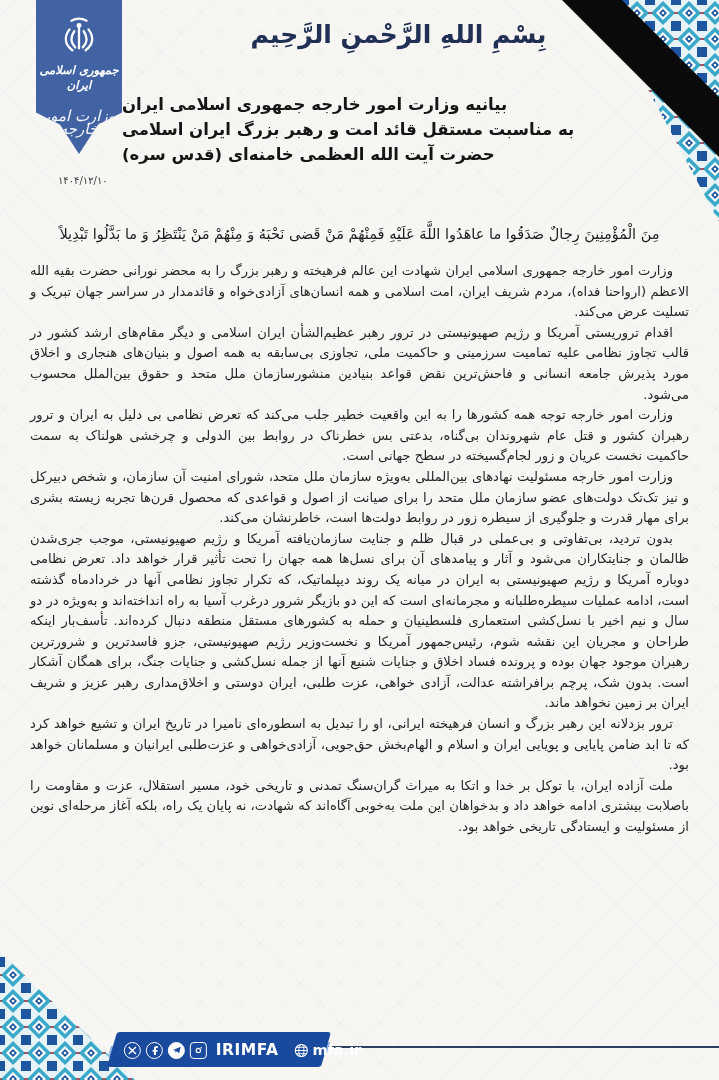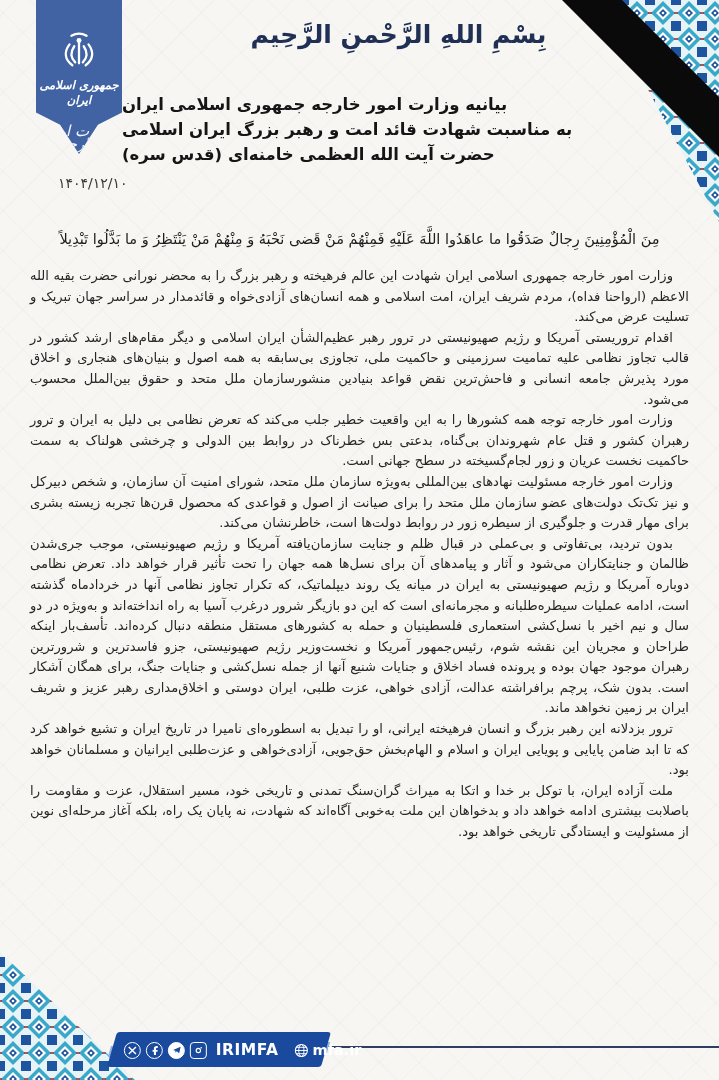--- a/index.html
+++ b/index.html
@@ -23,21 +23,21 @@
   }
   .deco-layer { position: absolute; inset: 0; z-index: 1; }
 
   
   .badge {
     position: absolute; left: 36px; top: 0; z-index: 3;
     width: 86px; height: 154px;
     background: #4163a4;
     clip-path: polygon(0 0, 100% 0, 100% 73%, 72% 81%, 50% 100%, 28% 81%, 0 73%);
     color: #fff; text-align: center;
-    padding-top: 30px;
+    padding-top: 15px;
   }
   .badge .emblem { display: block; margin: 0 auto 6px auto; }
   .badge .b1 { font-size: 11.5px; font-weight: bold; line-height: 15px; font-style: italic; }
   .badge .b2 { font-size: 15px; line-height: 13px; margin-top: 17px; font-style: italic; opacity: .95; }
 
   
   .bismillah {
     position: absolute; top: 20px; left: 0; right: 0; z-index: 2;
     text-align: center; padding-left: 78px;
     font-size: 25px; font-weight: bold;
@@ -54,21 +54,21 @@
     margin-top: 92px;
     padding-left: 92px;
     text-align: left;
     font-size: 16.5px; font-weight: bold;
     line-height: 25px;
     color: #151515;
   }
   .date {
     direction: ltr; text-align: left;
     margin: 8px 0 0 28px;
-    font-size: 14px; color: #3a3a3a;
+    font-size: 10px; color: #3a3a3a;
     letter-spacing: 2px;
   }
   .verse {
     margin-top: 36px;
     text-align: center;
     font-size: 14.5px;
     color: #1c1c1c;
     line-height: 24px;
   }
   .paragraphs {
@@ -156,21 +156,21 @@
     </svg>
     <div class="b1">جمهوری اسلامی ایران</div>
     <div class="b2">وزارت امور خارجه</div>
   </div>
 
   <div class="bismillah">بِسْمِ اللهِ الرَّحْمنِ الرَّحِيم</div>
 
   <div class="content">
     <div class="title">
       <div>بیانیه وزارت امور خارجه جمهوری اسلامی ایران</div>
-      <div>به مناسبت شهادت قائد امت و رهبر بزرگ ایران اسلامی</div>
+      <div>به مناسبت مستقل قائد امت و رهبر بزرگ ایران اسلامی</div>
       <div>حضرت آیت الله العظمی خامنه‌ای (قدس سره)</div>
     </div>
 
     <div class="date">۱۴۰۴/۱۲/۱۰</div>
 
     <div class="verse">مِنَ الْمُؤْمِنِينَ رِجالٌ صَدَقُوا ما عاهَدُوا اللَّهَ عَلَيْهِ فَمِنْهُمْ مَنْ قَضى نَحْبَهُ وَ مِنْهُمْ مَنْ يَنْتَظِرُ وَ ما بَدَّلُوا تَبْدِيلاً</div>
 
     <div class="paragraphs">
       <p>وزارت امور خارجه جمهوری اسلامی ایران شهادت این عالم فرهیخته و رهبر بزرگ را به محضر نورانی حضرت بقیه الله الاعظم (ارواحنا فداه)، مردم شریف ایران، امت اسلامی و همه انسان‌های آزادی‌خواه و قائد‌مدار در سراسر جهان تبریک و تسلیت عرض می‌کند.</p>
       <p>اقدام تروریستی آمریکا و رژیم صهیونیستی در ترور رهبر عظیم‌الشأن ایران اسلامی و دیگر مقام‌های ارشد کشور در قالب تجاوز نظامی علیه تمامیت سرزمینی و حاکمیت ملی، تجاوزی بی‌سابقه به همه اصول و بنیان‌های هنجاری و اخلاق مورد پذیرش جامعه انسانی و فاحش‌ترین نقض قواعد بنیادین منشورسازمان ملل متحد و حقوق بین‌الملل محسوب می‌شود.</p>

